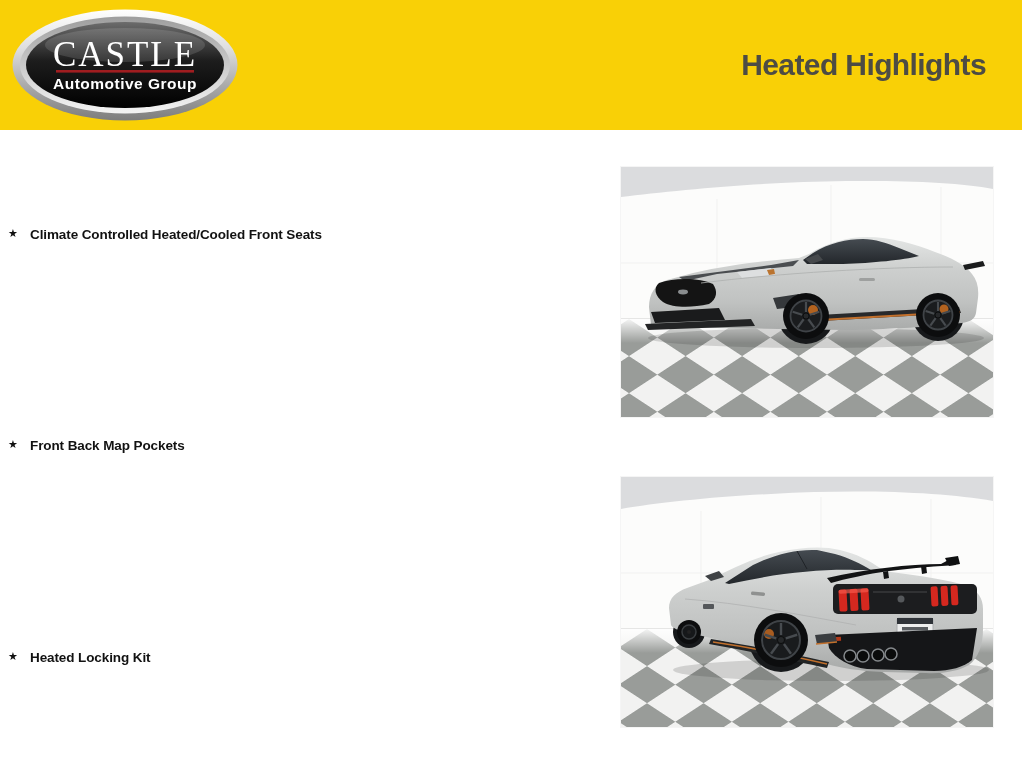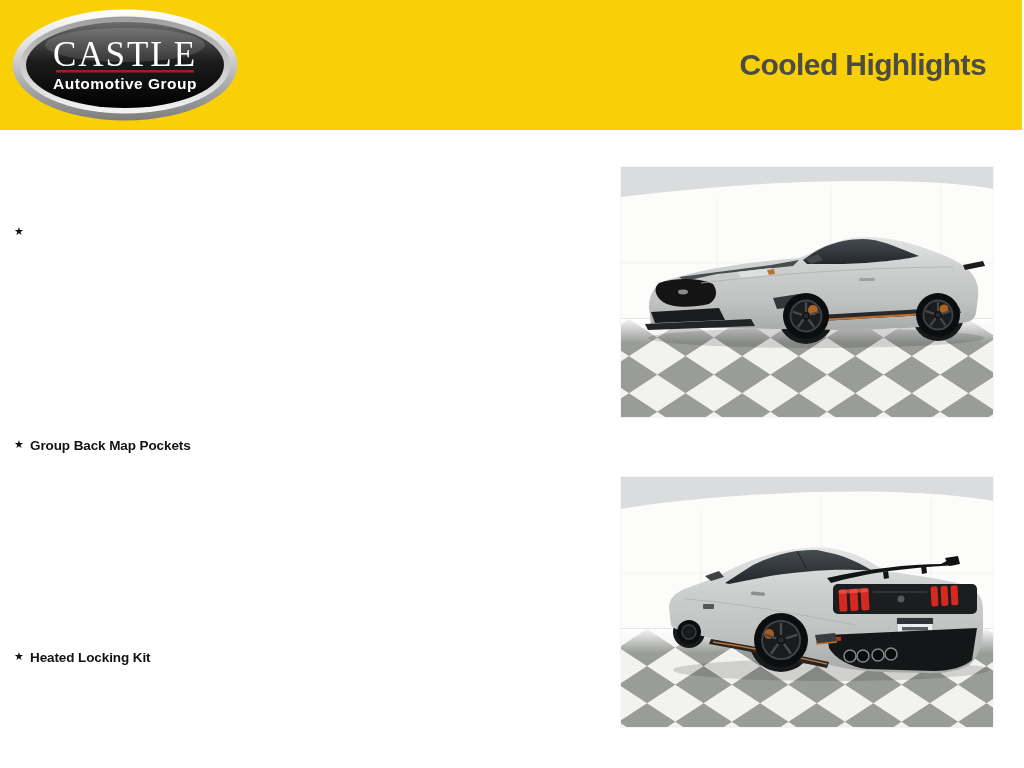--- a/index.html
+++ b/index.html
@@ -1,17 +1,17 @@
 <!DOCTYPE html>
 <html><head>
 <meta charset="utf-8">
 <style>
   html,body{margin:0;padding:0;background:#ffffff;}
   body{font-family:"Liberation Sans",sans-serif;-webkit-font-smoothing:antialiased;}
-  .canvas{position:relative;width:1024px;height:736px;background:#ffffff;overflow:hidden;text-align:center;}
+  .canvas{position:relative;width:1024px;height:736px;background:#ffffff;overflow:hidden;}
 
   
   .header{position:absolute;left:0;top:0;width:1022px;height:130px;background:#F9D006;}
   .logo{position:absolute;left:12px;top:9px;width:226px;height:112px;}
   .page-title{position:absolute;top:0;right:36px;height:130px;display:flex;align-items:center;
       font-size:30px;font-weight:700;color:#4D4C44;letter-spacing:-0.6px;}
 
   
   .feature{position:absolute;left:8px;display:flex;align-items:center;width:580px;}
   .feature .star{width:22px;font-size:11px;color:#111;line-height:1;transform:translateY(-1px);}
@@ -51,30 +51,31 @@
       </defs>
       <ellipse cx="113" cy="56" rx="112.5" ry="55.5" fill="url(#chromeOut)"></ellipse>
       <ellipse cx="113" cy="56" rx="105" ry="48.5" fill="url(#chromeIn)"></ellipse>
       <ellipse cx="113" cy="56" rx="99" ry="43" fill="url(#blackIn)"></ellipse>
       <ellipse cx="113" cy="36" rx="80" ry="17" fill="#FFFFFF" opacity="0.13"></ellipse>
       <text x="113" y="57" text-anchor="middle" font-family="Liberation Serif, serif" font-size="35" letter-spacing="2" fill="#FFFFFF">CASTLE</text>
       <rect x="44" y="61" width="138" height="2.6" fill="#A01D20"></rect>
       <text x="113" y="80" text-anchor="middle" font-family="Liberation Sans, sans-serif" font-size="15.5" font-weight="bold" letter-spacing="0.5" fill="#FFFFFF">Automotive Group</text>
     </svg>
 
-    <div class="page-title">Cooled Highlights</div>
+    <div class="page-title">Heated Highlights</div>
   </div>
 
   <div>
     <div class="feature f1">
       <span class="star">★</span>
+      <span class="label">Climate Controlled Heated/Cooled Front Seats</span>
     </div>
     <div class="feature f2">
       <span class="star">★</span>
-      <span class="label">Group Back Map Pockets</span>
+      <span class="label">Front Back Map Pockets</span>
     </div>
     <div class="feature f3">
       <span class="star">★</span>
       <span class="label">Heated Locking Kit</span>
     </div>
   </div>
 
   <figure class="photo p1">
     <svg viewBox="0 0 372 250">
       <defs>

